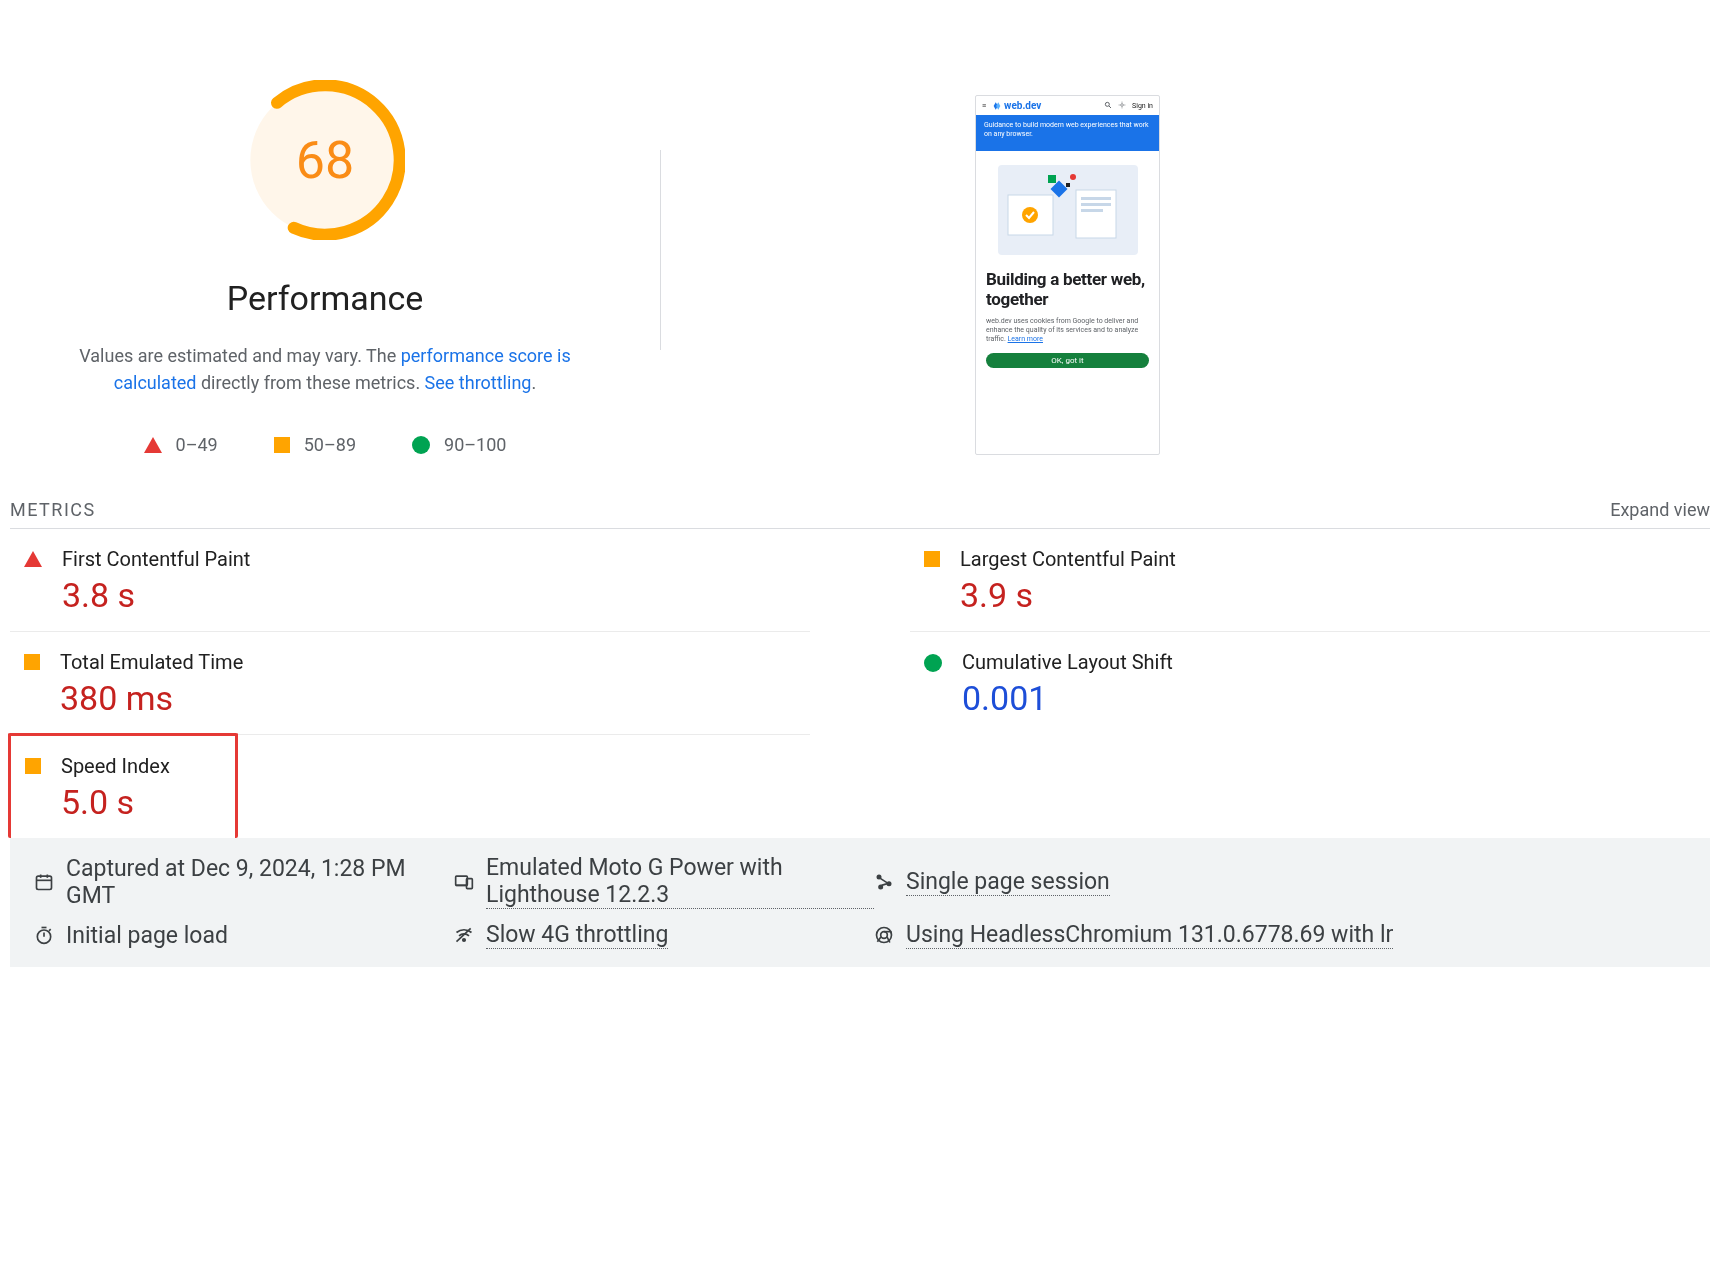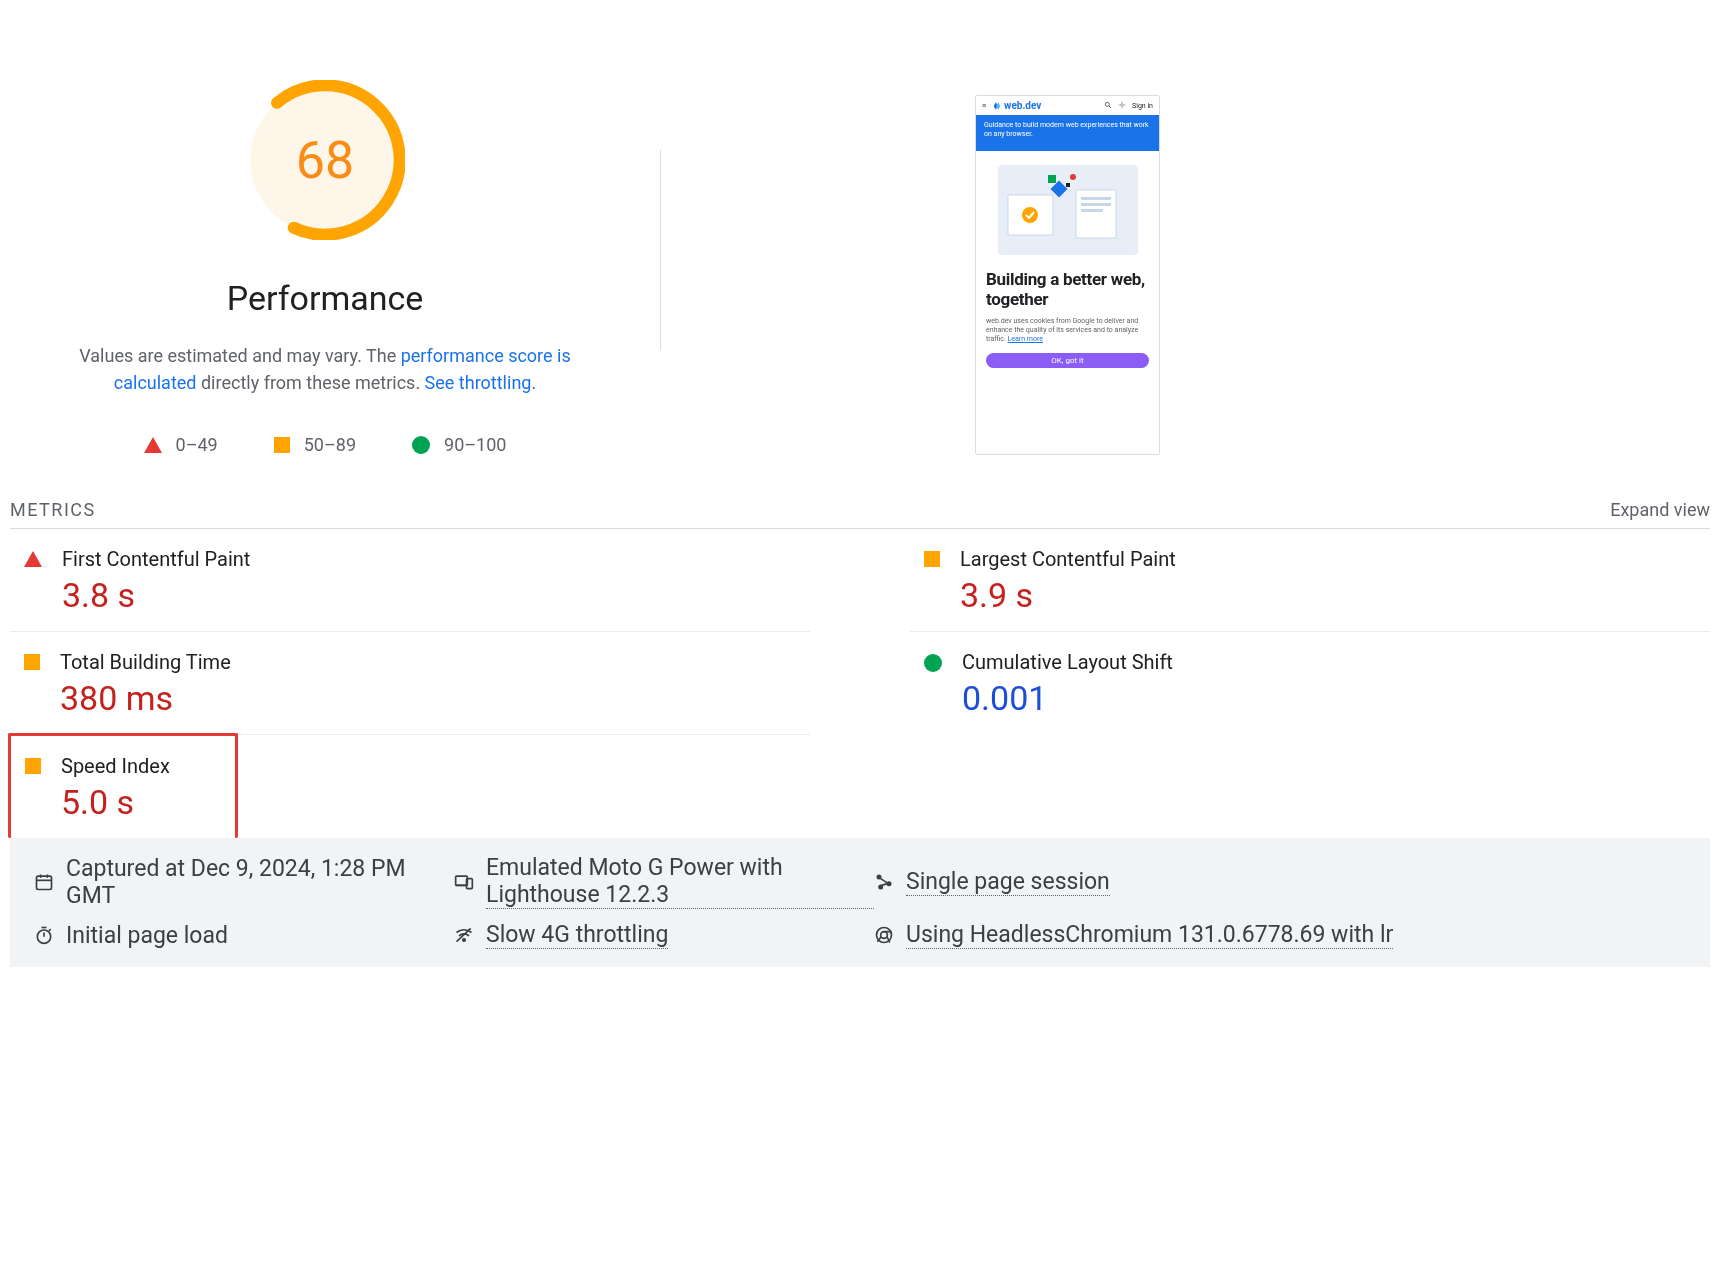--- a/index.html
+++ b/index.html
@@ -134,21 +134,21 @@
   }
   .thumb-cookie {
     font-size: 7px;
     color: #5f6368;
     padding: 6px 10px 4px;
     line-height: 1.3;
   }
   .thumb-cookie a { color: #1a73e8; text-decoration: underline; }
   .thumb-btn {
     margin: 4px 10px 8px;
-    background: #8b5cf6;
+    background: #15803d;
     color: #fff;
     border-radius: 12px;
     font-size: 8px;
     text-align: center;
     padding: 3px 0;
   }
 
   .metrics-head {
     display: flex;
     justify-content: space-between;
@@ -305,21 +305,21 @@
     <div class="metric-row">
       <span class="metric-ico tri-red"></span>
       <div>
         <div class="metric-title">First Contentful Paint</div>
         <div class="metric-val val-red">3.8 s</div>
       </div>
     </div>
     <div class="metric-row">
       <span class="metric-ico sq-orange"></span>
       <div>
-        <div class="metric-title">Total Building Time</div>
+        <div class="metric-title">Total Emulated Time</div>
         <div class="metric-val val-red">380 ms</div>
       </div>
     </div>
     <div class="metric-row highlight">
       <span class="metric-ico sq-orange"></span>
       <div>
         <div class="metric-title">Speed Index</div>
         <div class="metric-val val-red">5.0 s</div>
       </div>
     </div>

